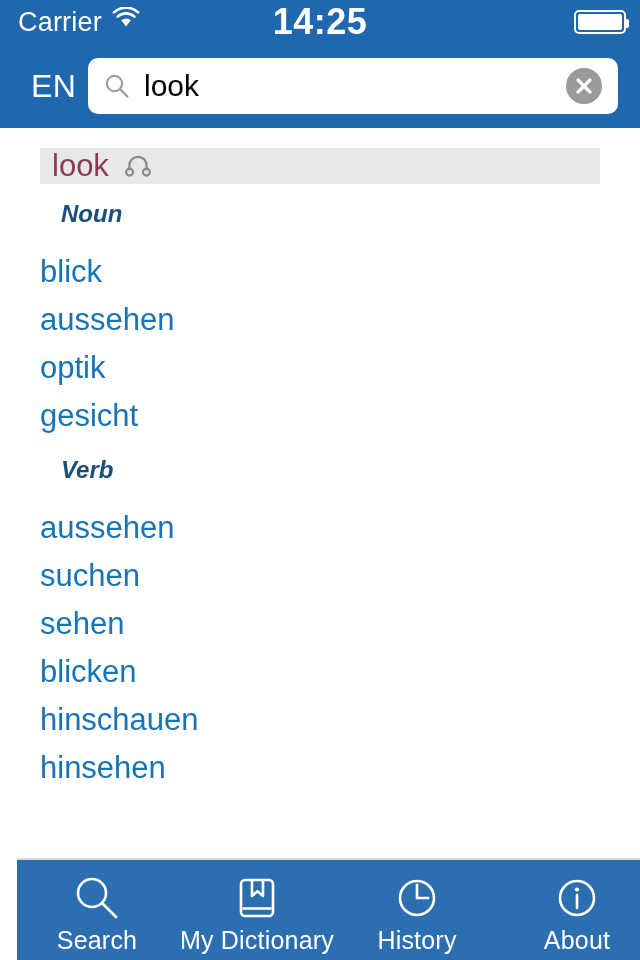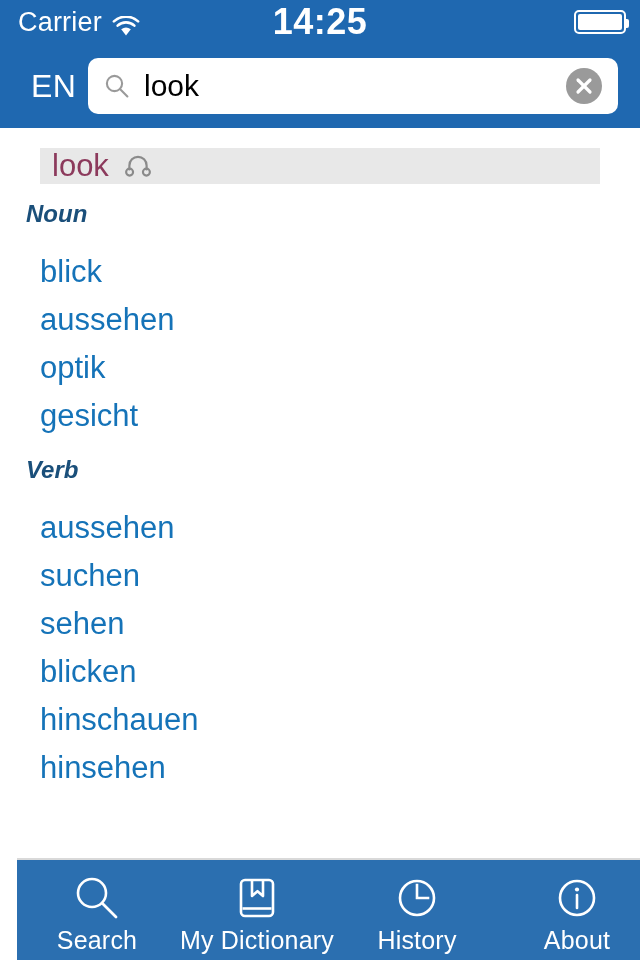--- a/index.html
+++ b/index.html
@@ -10,21 +10,21 @@
     overflow:hidden;
   }
   .phone { position:relative; width:640px; height:960px; background:#fff; }
 
   
   .statusbar{
     position:absolute; top:0; left:0; width:640px; height:44px;
     background:#1f68b0; color:#fff;
     display:flex; align-items:center;
   }
-  .sb-left{ display:flex; align-items:flex-end; gap:10px; padding-left:18px; }
+  .sb-left{ display:flex; align-items:flex-start; gap:10px; padding-left:18px; }
   .carrier{ font-size:27px; letter-spacing:0.2px; }
   .wifi{ width:28px; height:22px; display:block; }
   .sb-time{
     position:absolute; left:0; width:640px; text-align:center;
     font-size:36px; font-weight:bold; letter-spacing:0.5px;
   }
   .sb-right{ position:absolute; right:14px; display:flex; align-items:center; }
   .battery{
     width:52px; height:24px; border:2px solid #ffffff; border-radius:5px;
     padding:2px; position:relative;
@@ -66,21 +66,21 @@
   .headword-band{
     margin:20px 40px 0 40px; height:36px; background:#e8e8e8;
     display:flex; align-items:center; padding-left:12px; gap:16px;
   }
   .headword{
     color:#8c3a5c; font-size:31px; line-height:36px;
   }
   .headphone{ width:26px; height:22px; display:block; }
 
   .pos{
-    margin:16px 0 0 26px; font-size:24px; font-style:italic;
+    margin:16px 0 0 61px; font-size:24px; font-style:italic;
     color:#1a4f7a; font-weight:600; line-height:28px;
   }
   .entry{
     margin:0 0 0 40px; font-size:31px; color:#1573b8;
     line-height:48px; height:48px; white-space:nowrap;
   }
   .entry.first-after-pos{ margin-top:20px; }
 
   
   .tabbar{

